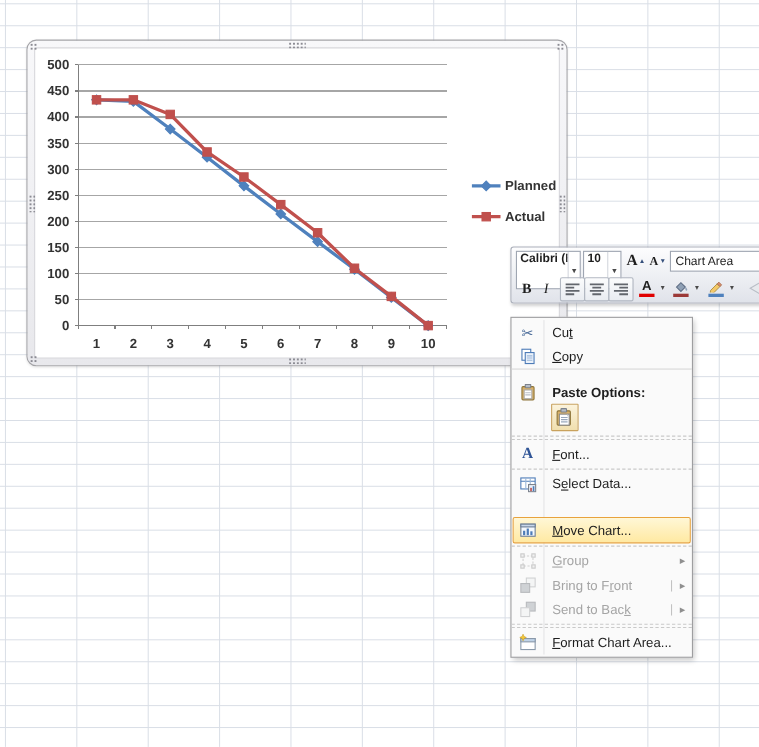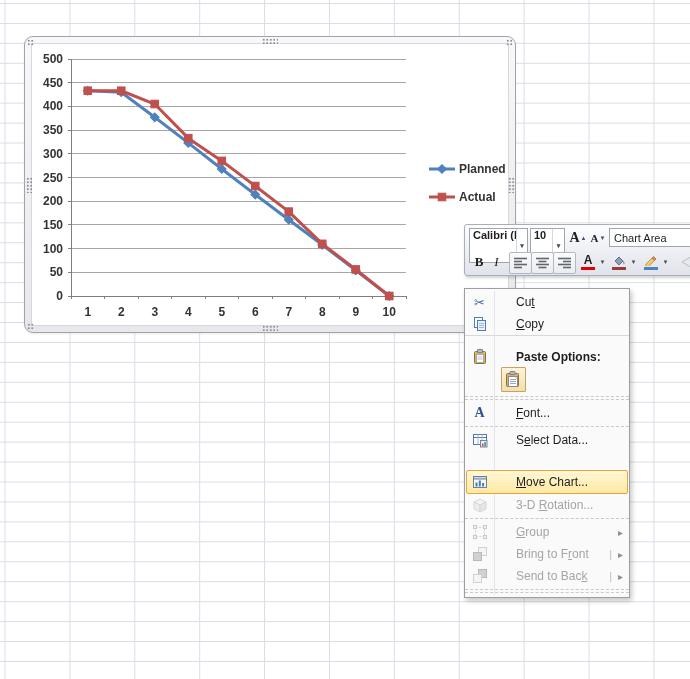--- a/index.html
+++ b/index.html
@@ -54,21 +54,21 @@
   .clr-bar{width:14px;height:3px;margin-top:1px;}
   .clr-dd{top:27px;width:9px;height:20px;font-size:7px;color:#4a4a4a;}
 
   
   .context-menu{position:absolute;left:464px;top:288px;width:166px;box-sizing:border-box;
     background:#FAFAFA;border:1px solid #9E9EA0;box-shadow:2px 3px 5px rgba(0,0,0,.22);
     padding:2px 0;z-index:20;font-size:12px;color:#1E1E1E;}
   .context-menu::before{content:"";position:absolute;left:29px;top:2px;bottom:2px;width:1px;background:#E4E4E6;}
   .menu-row{position:relative;height:22px;display:flex;align-items:center;}
   .menu-row .mi{flex:0 0 29px;display:flex;align-items:center;justify-content:center;height:100%;position:relative;z-index:1;}
-  .menu-row .ml{padding-left:22px;white-space:nowrap;position:relative;z-index:1;}
+  .menu-row .ml{padding-left:8px;white-space:nowrap;position:relative;z-index:1;}
   .menu-row.heading{height:17px;margin-top:12px;}
   .menu-row.heading .ml{font-weight:bold;}
   .menu-row.disabled{color:#A5A5A5;}
   .menu-row.disabled .mi{opacity:.45;filter:grayscale(.7);}
   .menu-row.highlighted::before{content:"";position:absolute;left:1px;right:1px;top:0;bottom:0;
     border:1px solid #E8A33D;background:linear-gradient(#FFF7D6,#FFE9A2);border-radius:2px;box-sizing:border-box;}
   .menu-row.tall{height:24px;margin-top:19px;}
   .menu-sep{border-top:1px dashed #C9C9C9;height:0;margin:2px 0;}
   .menu-sep.solid{border-top:1px solid #D8D8D8;margin:0;}
   .arrow{position:absolute;right:6px;color:#8F8F8F;font-size:10px;z-index:1;}
@@ -354,30 +354,20 @@
           <svg width="16" height="16">
             <rect x="1.5" y="2.5" width="13" height="11" fill="#F4F8FD" stroke="#6E7F96"></rect>
             <rect x="1.5" y="2.5" width="13" height="2.5" fill="#C7D6EA" stroke="#6E7F96"></rect>
             <rect x="3.5" y="8.5" width="2" height="4" fill="#4E7CB8"></rect>
             <rect x="6.8" y="6.5" width="2" height="6" fill="#4E7CB8"></rect>
             <rect x="10.1" y="9" width="2" height="3.5" fill="#4E7CB8"></rect>
           </svg>
         </span>
         <span class="ml"><u>M</u>ove Chart...</span>
       </div>
-      <div class="menu-row disabled">
-        <span class="mi">
-          <svg width="16" height="16">
-            <path d="M8 2 L14 5 L8 8 L2 5 Z" fill="#EDEDED" stroke="#ADADAD"></path>
-            <path d="M2 5 L8 8 L8 15 L2 12 Z" fill="#DCDCDC" stroke="#ADADAD"></path>
-            <path d="M14 5 L8 8 L8 15 L14 12 Z" fill="#CFCFCF" stroke="#ADADAD"></path>
-          </svg>
-        </span>
-        <span class="ml">3-D <u>R</u>otation...</span>
-      </div>
       <div class="menu-sep"></div>
       <div class="menu-row disabled">
         <span class="mi">
           <svg width="16" height="16">
             <rect x="3.5" y="3.5" width="9" height="9" fill="none" stroke="#A0A0A0" stroke-dasharray="2,1.5"></rect>
             <rect x="1.5" y="1.5" width="3" height="3" fill="#E8E8E8" stroke="#909090"></rect>
             <rect x="11.5" y="1.5" width="3" height="3" fill="#E8E8E8" stroke="#909090"></rect>
             <rect x="1.5" y="11.5" width="3" height="3" fill="#E8E8E8" stroke="#909090"></rect>
             <rect x="11.5" y="11.5" width="3" height="3" fill="#E8E8E8" stroke="#909090"></rect>
           </svg>
@@ -402,15 +392,25 @@
             <rect x="6.5" y="1.5" width="8" height="8" fill="#93A3BC" stroke="#5F6E85"></rect>
             <rect x="1.5" y="6.5" width="8" height="8" fill="#EDEFF3" stroke="#9AA1AD"></rect>
           </svg>
         </span>
         <span class="ml">Send to Bac<u>k</u></span>
         <span class="pipe">|</span>
         <span class="arrow">▸</span>
       </div>
       <div class="menu-sep"></div>
       <div class="menu-sep"></div>
+      <div class="menu-row">
+        <span class="mi">
+          <svg width="16" height="16">
+            <rect x="1.5" y="4.5" width="13" height="10" fill="#fff" stroke="#8A99AA"></rect>
+            <rect x="1.5" y="4.5" width="13" height="3" fill="#BFD3E8" stroke="#8A99AA"></rect>
+            <path d="M3.5 0.5 L4.4 2.6 L6.5 3.5 L4.4 4.4 L3.5 6.5 L2.6 4.4 L0.5 3.5 L2.6 2.6 Z" fill="#F5C83C" stroke="#C79A18" stroke-width="0.5"></path>
+          </svg>
+        </span>
+        <span class="ml"><u>F</u>ormat Chart Area...</span>
+      </div>
     </div>
 
 </div>
 
 </body></html>

